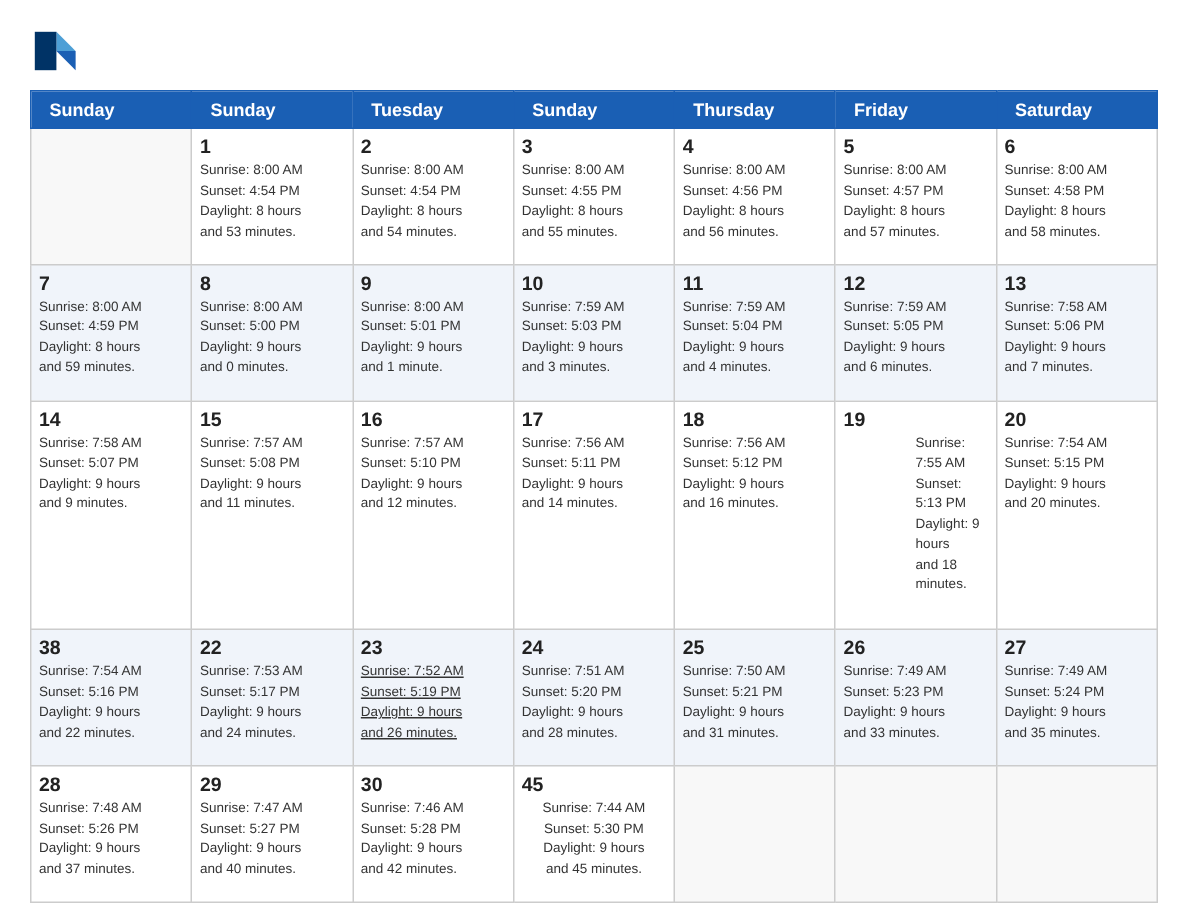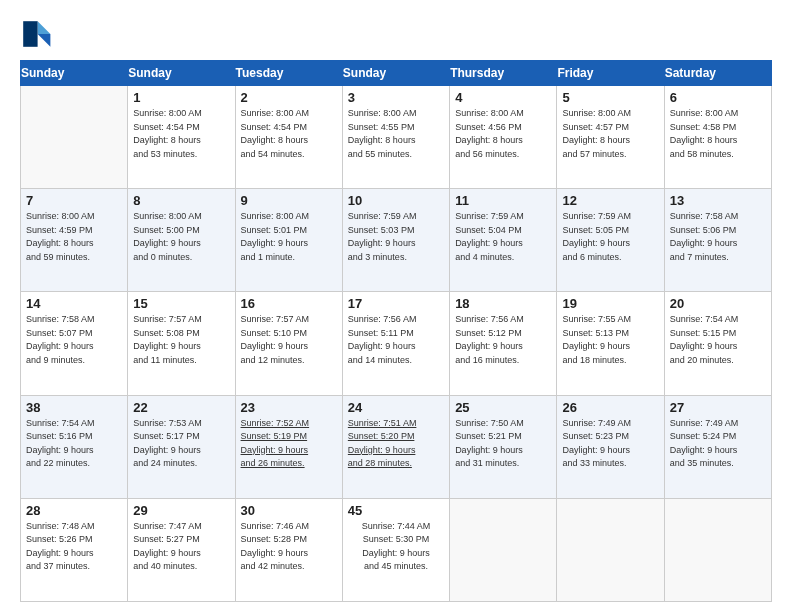--- a/index.html
+++ b/index.html
@@ -55,21 +55,21 @@
       flex: 1;
       border-collapse: collapse;
       width: 100%;
       table-layout: fixed;
     }
     .calendar thead tr th {
       background: #1a5fb4;
       color: #fff;
       font-size: 12px;
       font-weight: bold;
-      padding: 5px 0;
+      padding: 5px 12px;
       text-align: left;
       border: 1px solid #1a5fb4;
     }
     .calendar tbody tr td {
       border: 1px solid #ccc;
       vertical-align: top;
       padding: 4px 5px;
       font-size: 9.5px;
       color: #333;
       height: 80px;
@@ -260,21 +260,21 @@
           </td>
           <td class="odd-row">
             <span class="day-number">18</span>
             <div class="day-info" style="white-space: pre-line;">Sunrise: 7:56 AM
 Sunset: 5:12 PM
 Daylight: 9 hours
 and 16 minutes.</div>
           </td>
           <td class="odd-row">
             <span class="day-number">19</span>
-            <div class="day-info" style="white-space: pre-line;">Sunrise: 7:55 AM
+            <div class="day-info" style="white-space: pre-line; margin-left: 48px;">Sunrise: 7:55 AM
 Sunset: 5:13 PM
 Daylight: 9 hours
 and 18 minutes.</div>
           </td>
           <td class="odd-row">
             <span class="day-number">20</span>
             <div class="day-info" style="white-space: pre-line;">Sunrise: 7:54 AM
 Sunset: 5:15 PM
 Daylight: 9 hours
 and 20 minutes.</div>
@@ -297,21 +297,21 @@
           </td>
           <td class="even-row">
             <span class="day-number">23</span>
             <div class="day-info" style="white-space: pre-line; text-decoration: underline;">Sunrise: 7:52 AM
 Sunset: 5:19 PM
 Daylight: 9 hours
 and 26 minutes.</div>
           </td>
           <td class="even-row">
             <span class="day-number">24</span>
-            <div class="day-info" style="white-space: pre-line; text-decoration: underline;">Sunrise: 7:51 AM
+            <div class="day-info" style="white-space: pre-line;">Sunrise: 7:51 AM
 Sunset: 5:20 PM
 Daylight: 9 hours
 and 28 minutes.</div>
           </td>
           <td class="even-row">
             <span class="day-number">25</span>
             <div class="day-info" style="white-space: pre-line;">Sunrise: 7:50 AM
 Sunset: 5:21 PM
 Daylight: 9 hours
 and 31 minutes.</div>

